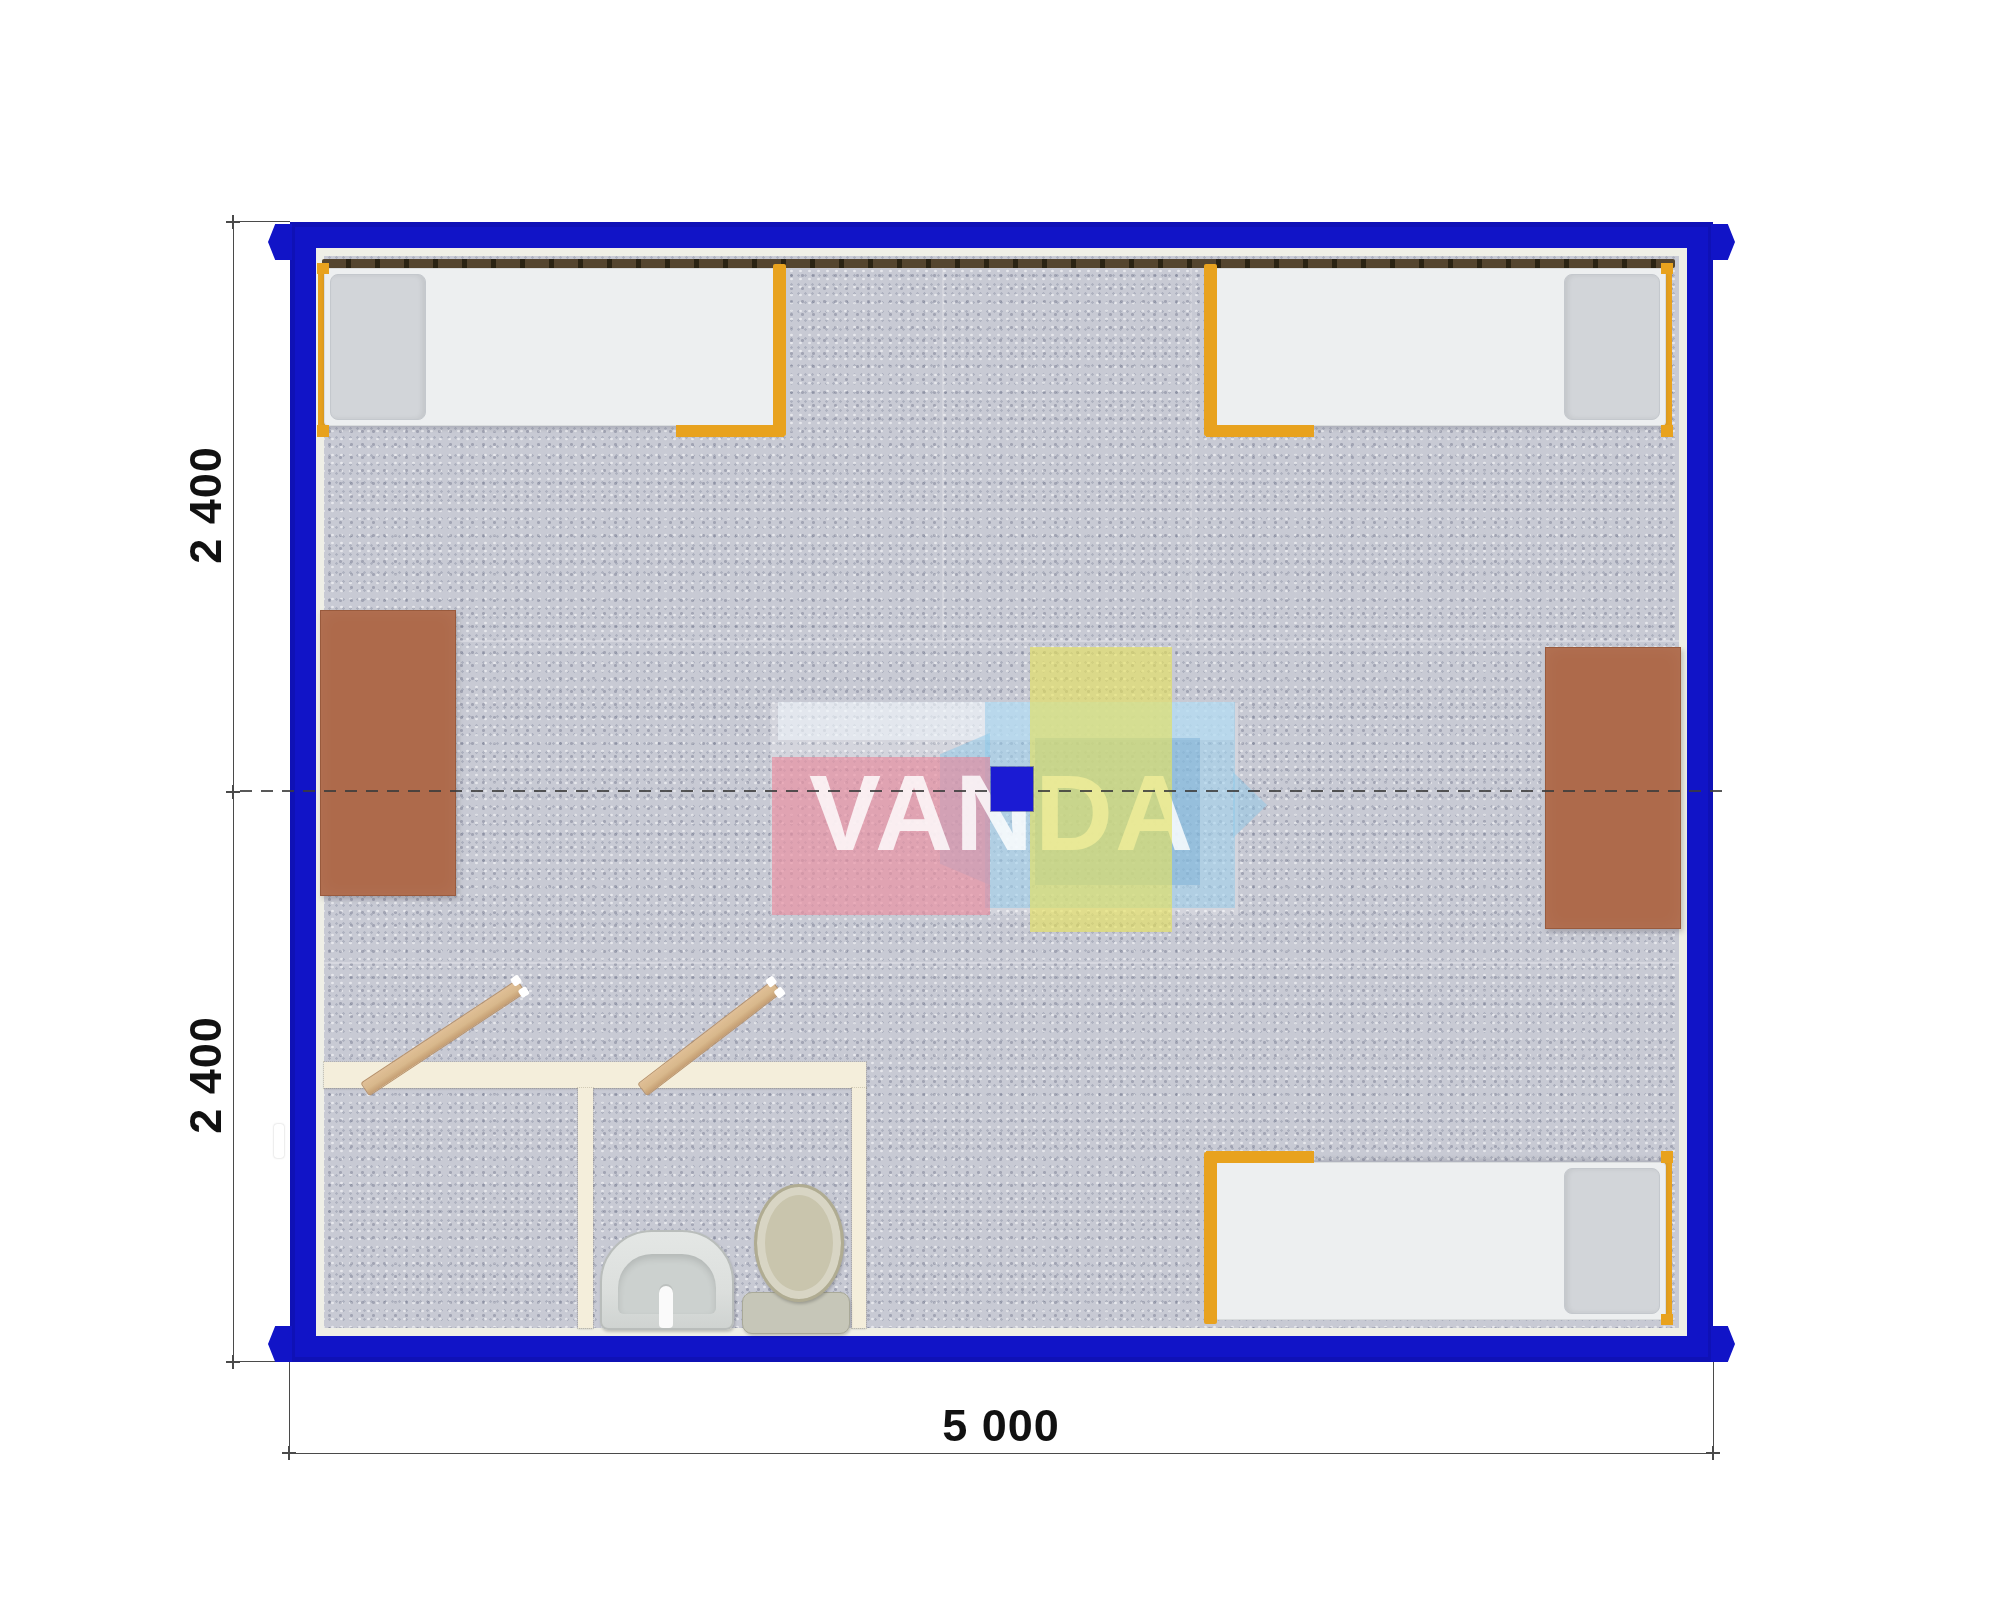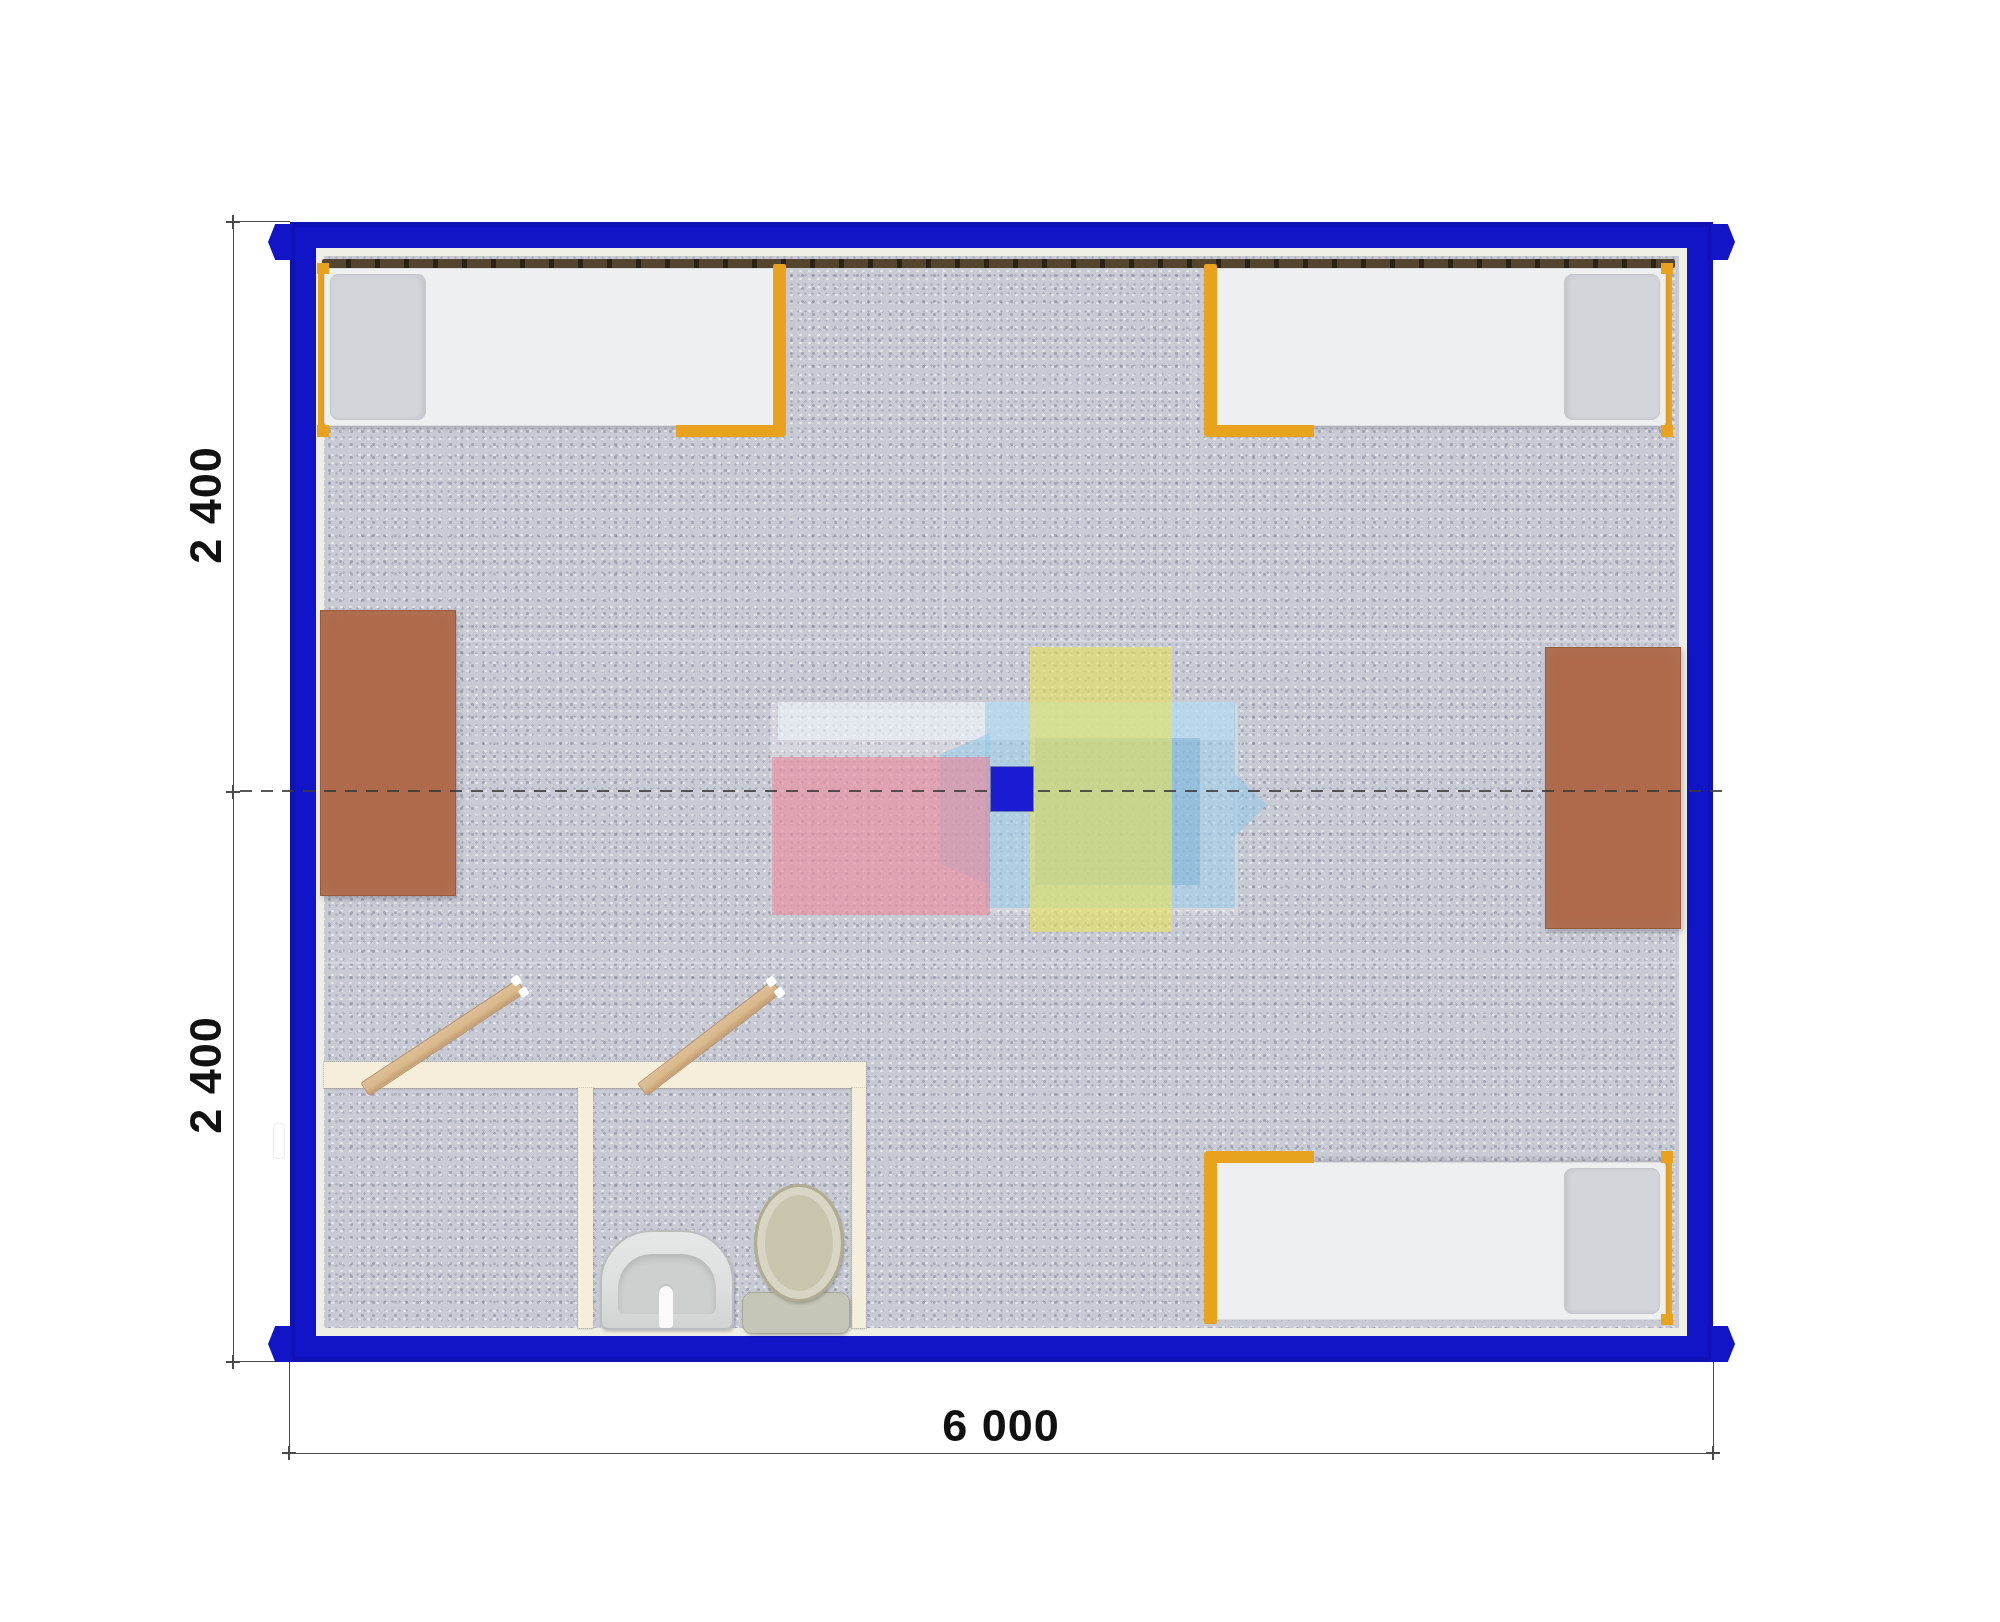--- a/index.html
+++ b/index.html
@@ -129,21 +129,21 @@
   <div class="abs tick" style="left:226px;top:785px;"></div>
   <div class="abs tick" style="left:226px;top:1355px;"></div>
   <div class="abs dim-label rot" style="left:115px;top:481px;width:182px;height:48px;">2 400</div>
   <div class="abs dim-label rot" style="left:115px;top:1051px;width:182px;height:48px;">2 400</div>
 
   <div class="abs dim-line" style="left:289px;top:1362px;width:1px;height:91px;"></div>
   <div class="abs dim-line" style="left:1713px;top:1362px;width:1px;height:91px;"></div>
   <div class="abs dim-line" style="left:289px;top:1453px;width:1425px;height:1px;"></div>
   <div class="abs tick" style="left:282px;top:1446px;"></div>
   <div class="abs tick" style="left:1706px;top:1446px;"></div>
-  <div class="abs dim-label" style="left:901px;top:1402px;width:200px;height:46px;">6 000</div>
+  <div class="abs dim-label" style="left:901px;top:1402px;width:200px;height:46px;">5 000</div>
 
   <div class="abs wall" style="left:290px;top:222px;width:1423px;height:1140px;"></div>
   <div class="abs casting cast-l" style="left:268px;top:224px;width:24px;height:36px;"></div>
   <div class="abs casting cast-l" style="left:268px;top:1326px;width:24px;height:36px;"></div>
   <div class="abs casting cast-r" style="left:1711px;top:224px;width:24px;height:36px;"></div>
   <div class="abs casting cast-r" style="left:1711px;top:1326px;width:24px;height:36px;"></div>
 
   <div class="abs lining" style="left:316px;top:248px;width:1371px;height:1088px;"></div>
   <div class="abs floor" style="left:324px;top:256px;width:1355px;height:1072px;"></div>
 
@@ -157,20 +157,21 @@
   <div class="abs wall-dashes" style="left:283px;top:345px;width:5px;height:988px;"></div>
   <div class="abs window-marker" style="left:274px;top:1124px;width:10px;height:34px;"></div>
 
   <div class="abs wm-veil" style="left:770px;top:703px;width:468px;height:212px;z-index:29;"></div>
   <div class="abs wm-band" style="left:778px;top:702px;width:456px;height:38px;z-index:30;"></div>
   <div class="abs wm-sky" style="left:985px;top:702px;width:250px;height:206px;z-index:30;"></div>
   <div class="abs wm-face" style="left:1035px;top:738px;width:165px;height:147px;z-index:30;"></div>
   <div class="abs wm-neck" style="left:940px;top:733px;width:50px;height:152px;z-index:30;"></div>
   <div class="abs wm-tip" style="left:1233px;top:772px;width:34px;height:66px;z-index:30;"></div>
   <div class="abs wm-pink" style="left:772px;top:757px;width:218px;height:158px;z-index:31;"></div>
+  <div class="abs wm-text" style="left:762px;top:772px;width:480px;height:82px;z-index:32;">VANDA</div>
   <div class="abs wm-yellow" style="left:1030px;top:647px;width:142px;height:285px;z-index:33;"></div>
 
   <div class="abs axis" style="left:240px;top:790px;width:1482px;z-index:40;"></div>
   <div class="abs wm-square" style="left:991px;top:767px;width:42px;height:44px;z-index:45;"></div>
 
   <div class="abs bed" style="left:316px;top:262px;z-index:20;">
     <div class="head-bar"></div>
     <div class="mattress"></div>
     <div class="pillow"></div>
     <div class="foot-bar"></div>

